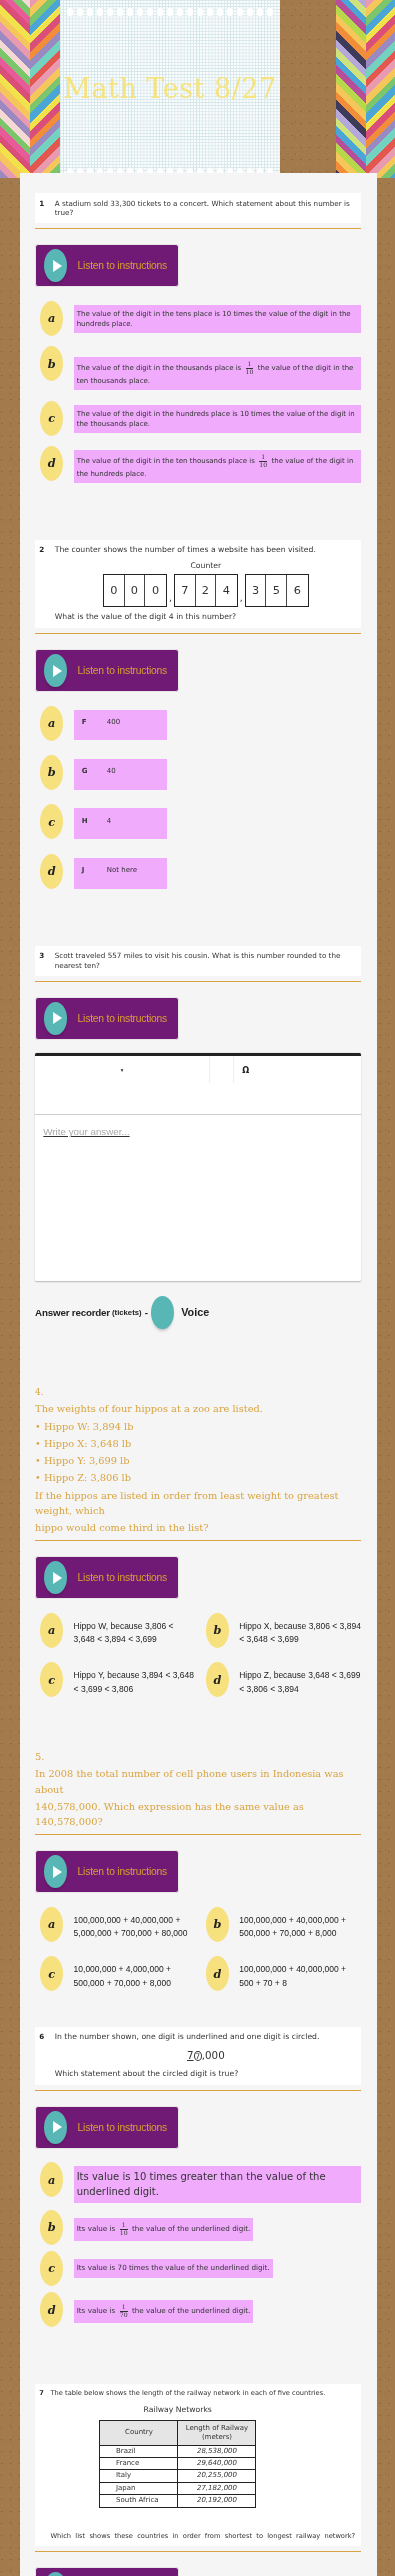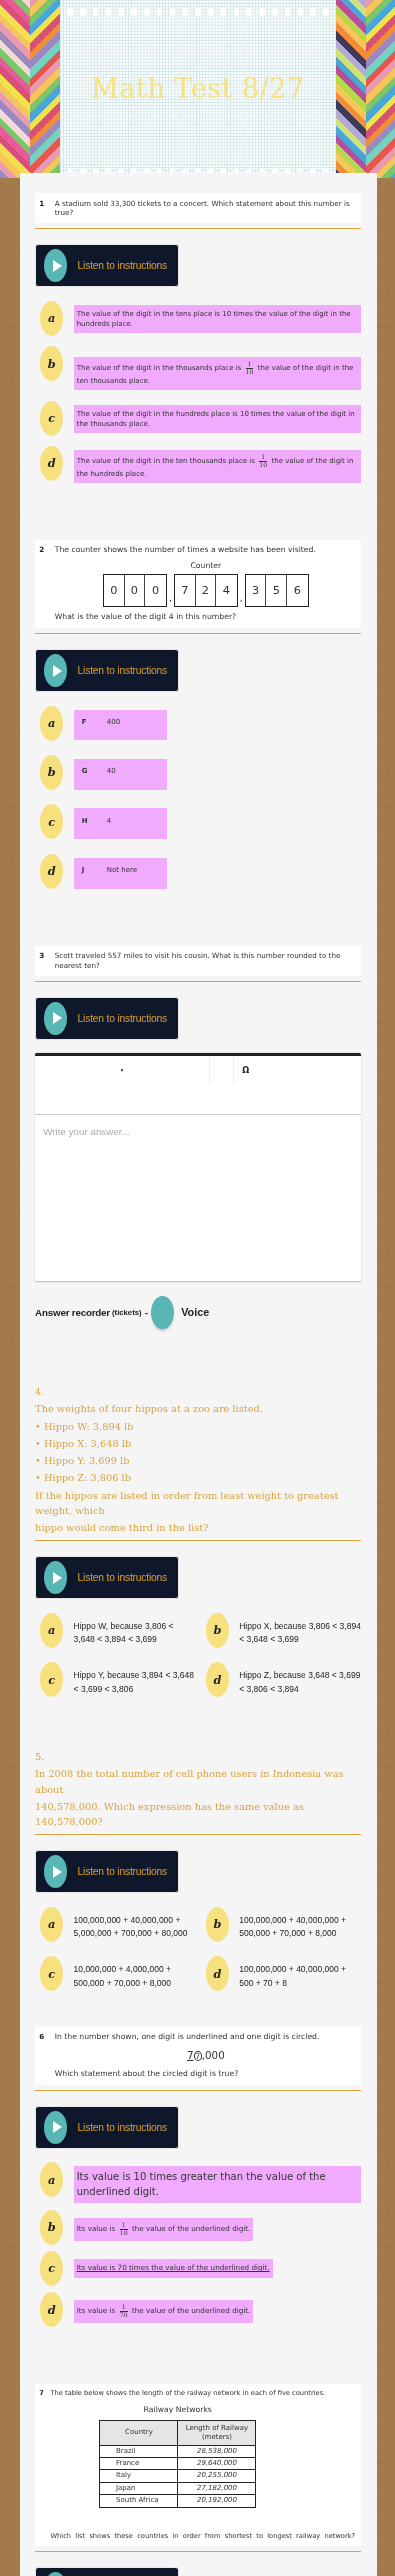--- a/index.html
+++ b/index.html
@@ -40,21 +40,21 @@
     .chevron.left-b { left: 30px; width: 30px; }
     .chevron.right-a { left: 336px; width: 30px;
       background: repeating-linear-gradient(45deg,
           #3e3a5a 0 6.2px, #f28d3a 6.2px 12.4px, #f5c65a 12.4px 18.5px, #b7d84b 18.5px 25px,
           #b84e9a 25px 31px, #4aa6d6 31px 37px, #cfe27b 37px 43px, #b4a9da 43px 49px); }
     .chevron.right-b { left: 366px; width: 30px; }
     .notepad {
       position: absolute;
       left: 60px;
       top: 0;
-      width: 276px;
+      width: 220px;
       height: 178px;
       background-color: #fbfcfc;
       background-image:
         linear-gradient(#d4e6ea 0.5px, transparent 0.5px),
         linear-gradient(90deg, #d4e6ea 0.5px, transparent 0.5px);
       background-size: 3.1px 3.1px;
     }
     .holes {
       position: absolute;
       left: 7.2px; right: 7.2px;
@@ -109,21 +109,21 @@
     .divider {
       height: 0.5px;
       background: #d9a440;
       margin: 5.2px 0 15.5px 0;
     }
     .listen-btn {
       display: inline-flex;
       align-items: center;
       width: 144px;
       height: 43px;
-      background: #0f172a;
+      background: #701a75;
       border-radius: 3.1px;
       border: 0.5px solid #e8e8e8;
       padding-left: 8.2px;
       cursor: pointer;
       margin-bottom: 13.4px;
     }
     .play-circle {
       width: 23px; height: 33px;
       border-radius: 50%;
       background: #58b6b4;
@@ -276,20 +276,21 @@
       width: 100%;
       height: 164px;
       border: none;
       resize: none;
       padding: 11.3px 8.2px;
       font-family: "Liberation Sans", sans-serif;
       font-size: 9.8px;
       color: #333;
       outline: none;
       background: #ffffff;
+      text-decoration: underline;
     }
     .editor-area::placeholder { color: #aaa; }
     .recorder {
       display: flex;
       align-items: center;
       margin-bottom: 57px;
       font-family: Liberation Sans, sans-serif;
       color: #222;
     }
     .rec-label { font-size: 9.8px; font-weight: bold; letter-spacing: -0.2px; }
@@ -637,21 +638,21 @@
           <span>Its value is</span>
           <span class="frac">
               <span class="num">1</span>
               <span>10</span>
             </span>
           <span>the value of the underlined digit.</span>
         </span>
       </div>
       <div class="opt">
         <span class="opt-letter">c</span>
-        <span class="opt-text-img medium" style="font-size:7.2px;margin-top:8.2px;text-decoration:underline;">Its value is 70 times the value of the underlined digit.</span>
+        <span class="opt-text-img medium" style="font-size:7.2px;margin-top:8.2px;">Its value is 70 times the value of the underlined digit.</span>
       </div>
       <div class="opt">
         <span class="opt-letter">d</span>
         <span class="opt-text-img medium" style="font-size:7.2px;margin-top:8.2px;">
           <span>Its value is</span>
           <span class="frac">
               <span class="num">1</span>
               <span>70</span>
             </span>
           <span>the value of the underlined digit.</span>

